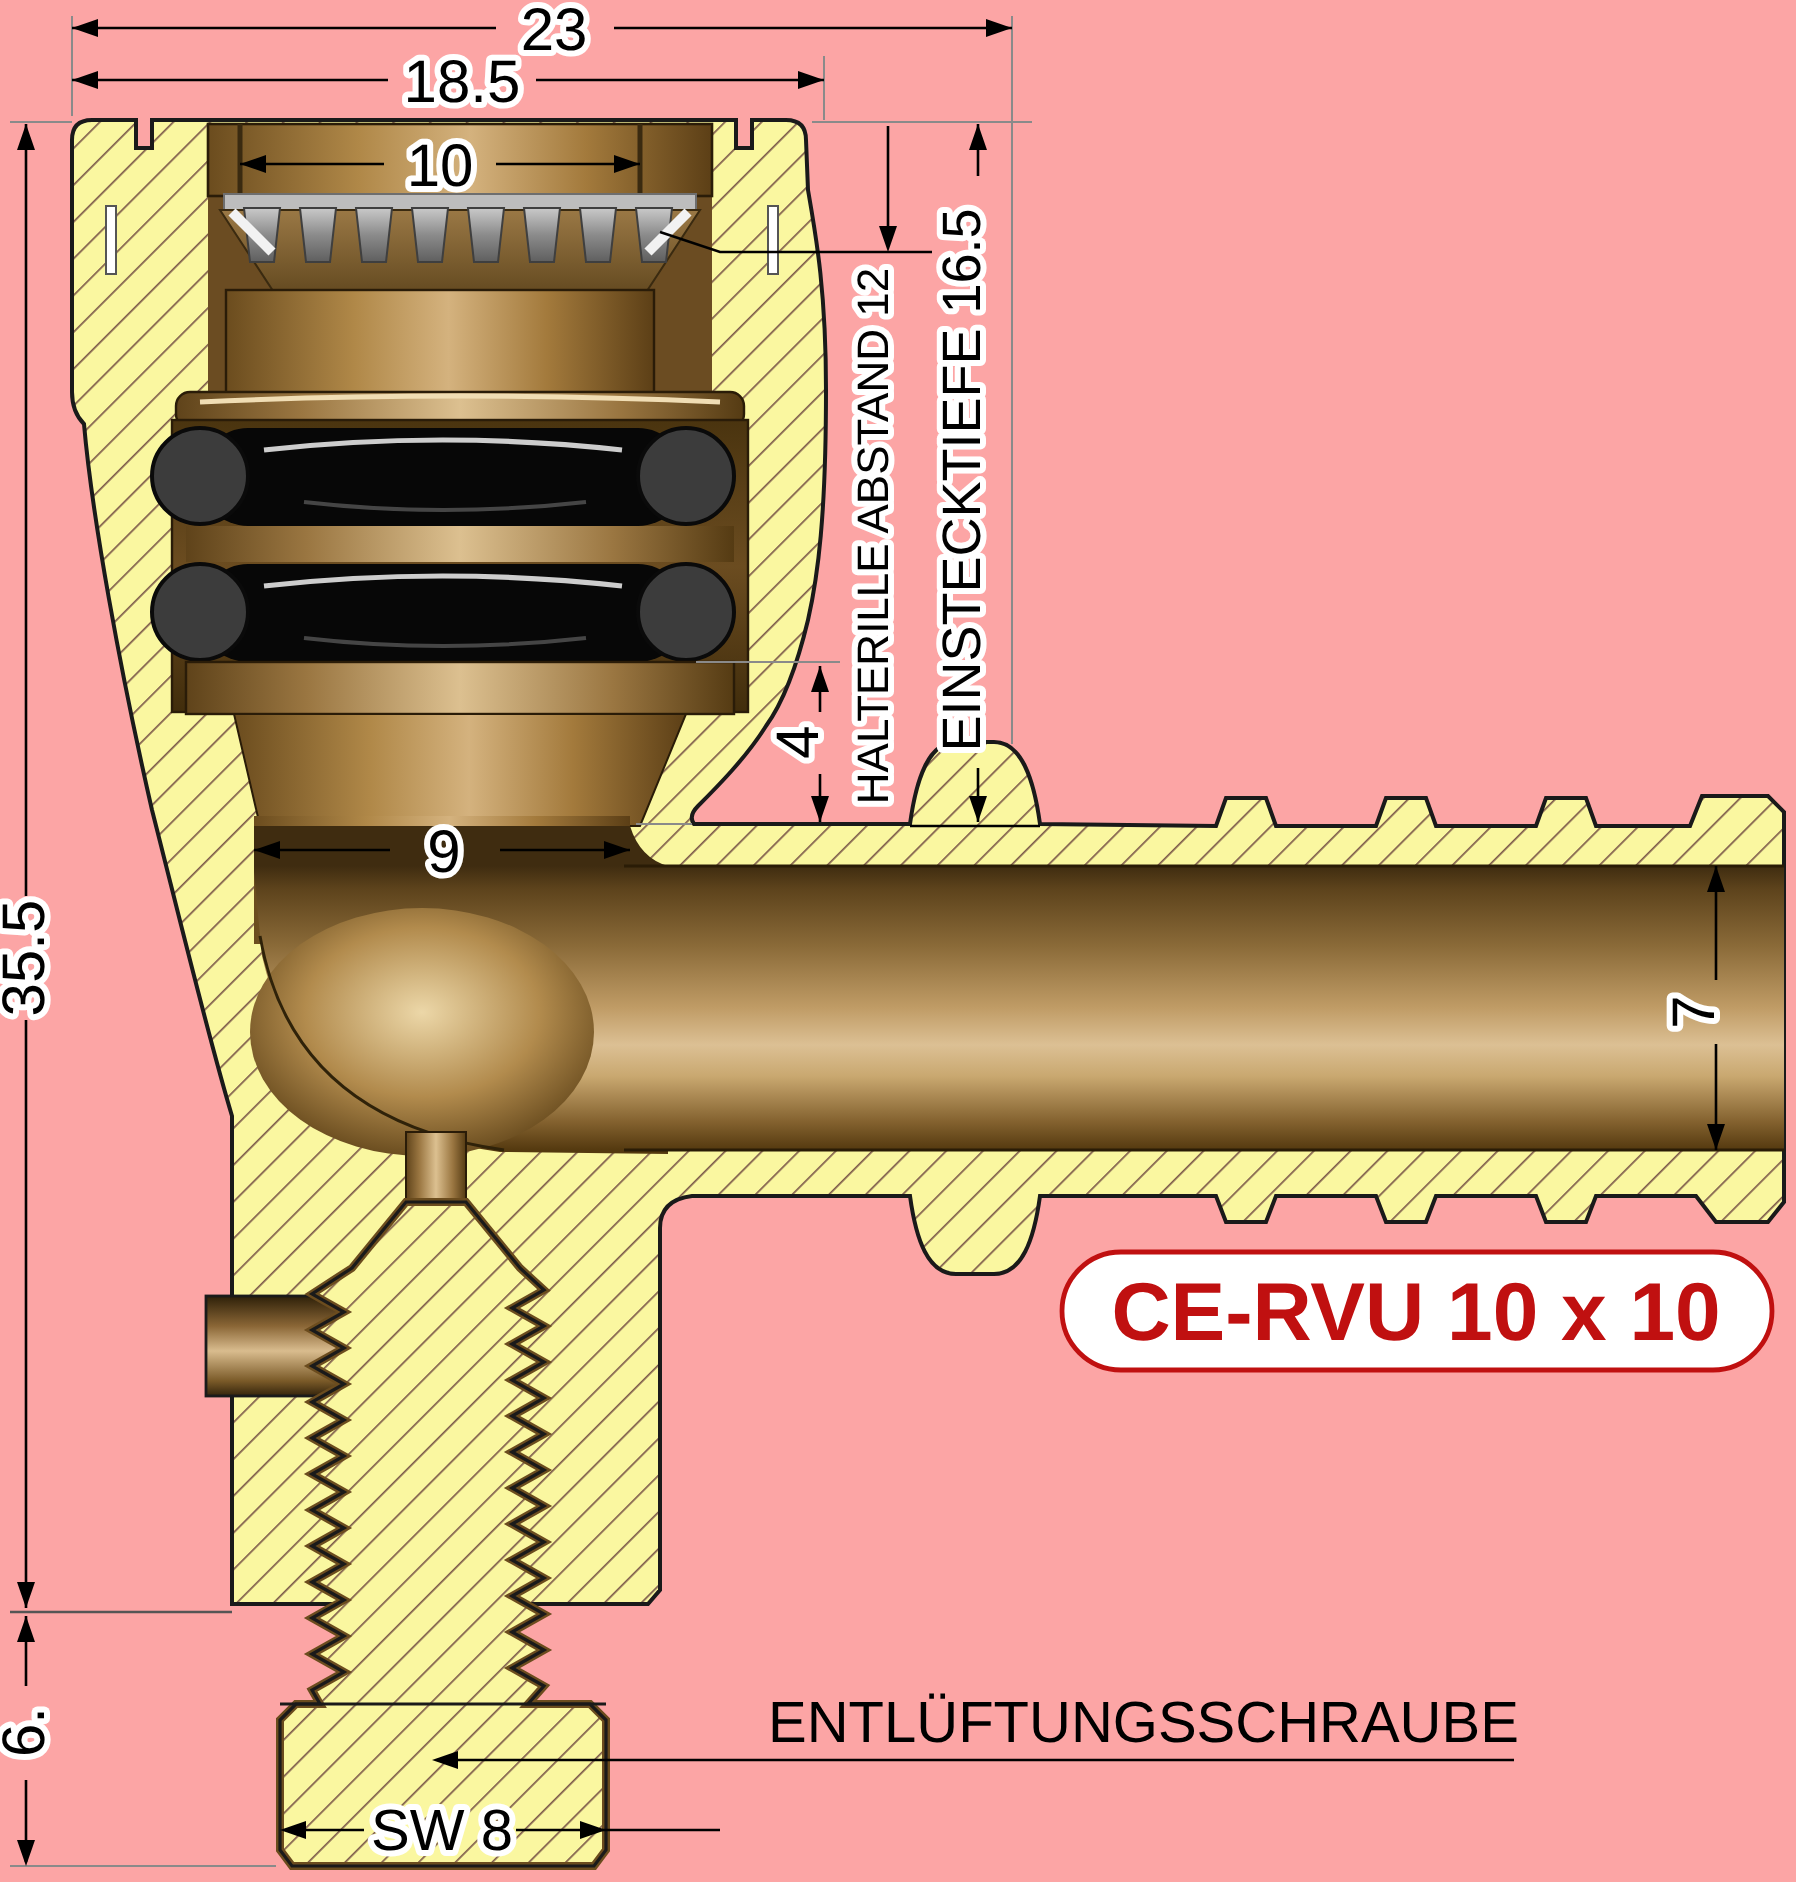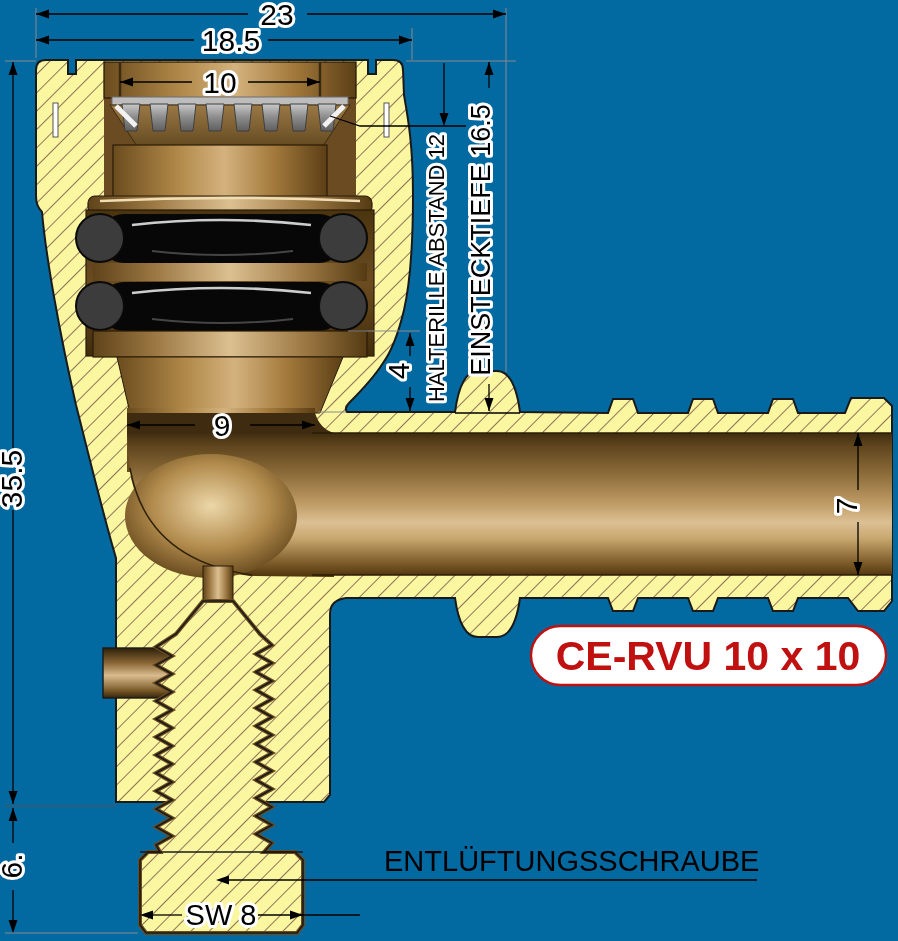--- a/index.html
+++ b/index.html
@@ -1,16 +1,16 @@
 <!DOCTYPE html>
 <html><head>
 <meta charset="utf-8">
 <style>
   html,body{margin:0;padding:0;background:#ffffff;}
-  .stage{position:relative;width:898px;height:941px;background:#0369a1;overflow:hidden;
+  .stage{position:relative;width:898px;height:941px;background:#fca5a5;overflow:hidden;
          font-family:"Liberation Sans",sans-serif;}
   svg{display:block;}
   text{font-family:"Liberation Sans",sans-serif;fill:#000;}
   .num{font-size:30px;}
   .de-v1{font-size:22px;}
   .de-v2{font-size:27px;}
   .lbl{font-size:29px;}
   .red{font-size:41px;font-weight:bold;fill:#c01010;}
   .halo{paint-order:stroke;stroke:#ffffff;stroke-width:6px;stroke-linejoin:round;}
   .dim{stroke:#000;stroke-width:1.3;fill:none;}

